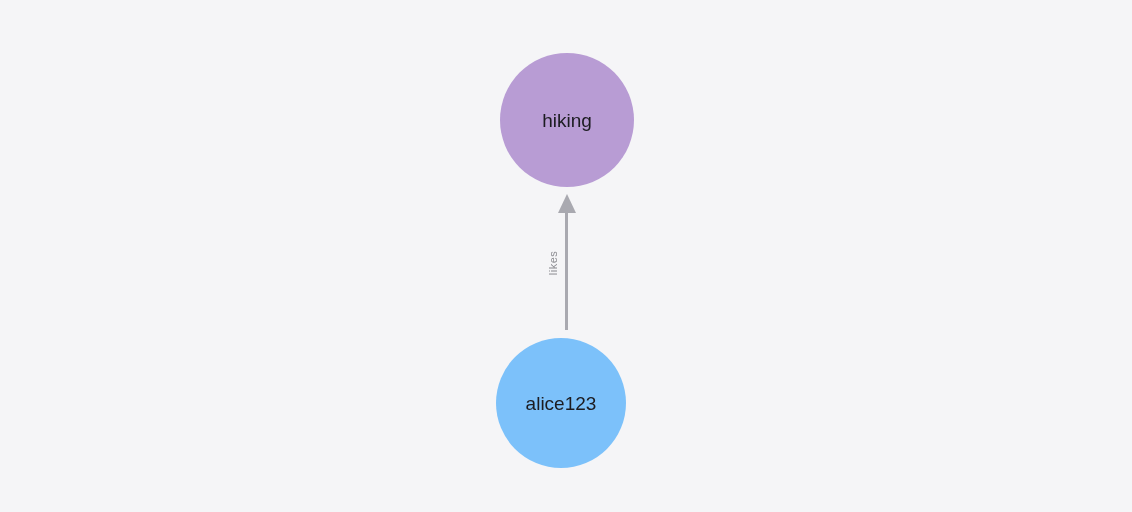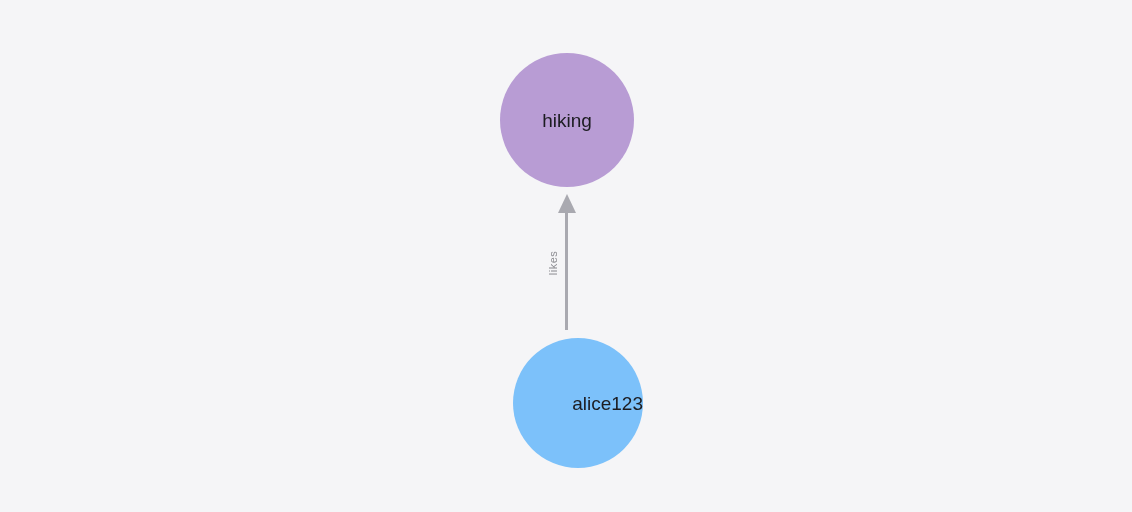--- a/index.html
+++ b/index.html
@@ -31,26 +31,25 @@
     cursor: pointer;
   }
   .node-hiking {
     left: 500px;
     top: 53px;
     width: 134px;
     height: 134px;
     background: #b89cd4;
   }
   .node-alice123 {
-    left: 513px;
+    left: 496px;
     top: 338px;
     width: 130px;
     height: 130px;
     background: #7cc1fa;
-    justify-content: flex-end;
   }
   .edge-line {
     position: absolute;
     left: 565px;
     top: 211px;
     width: 3px;
     height: 119px;
     background: #a9a9b0;
   }
   .edge-arrowhead {

